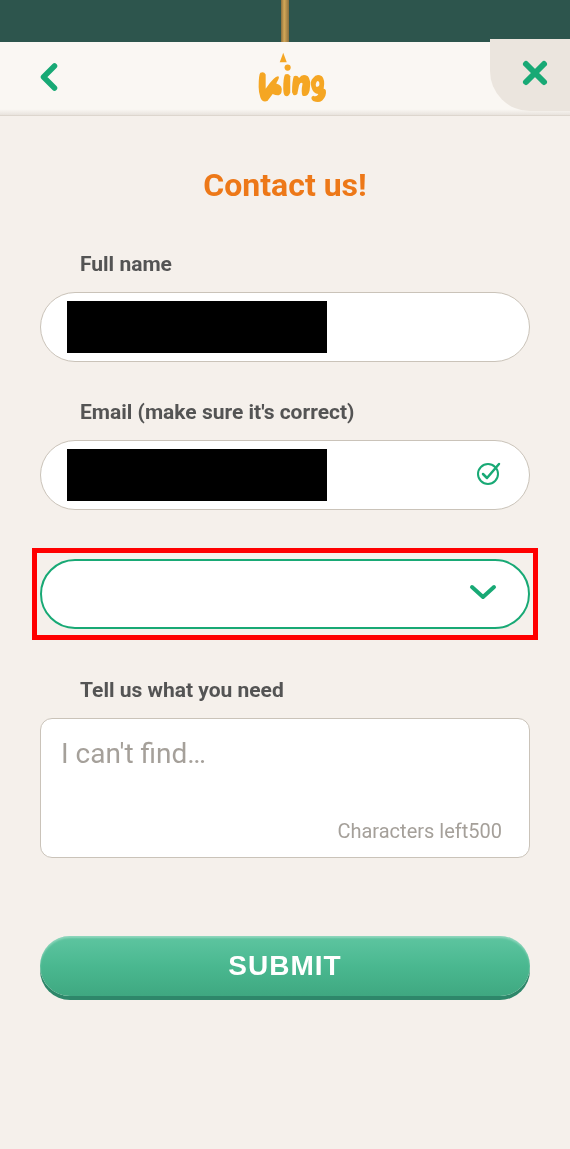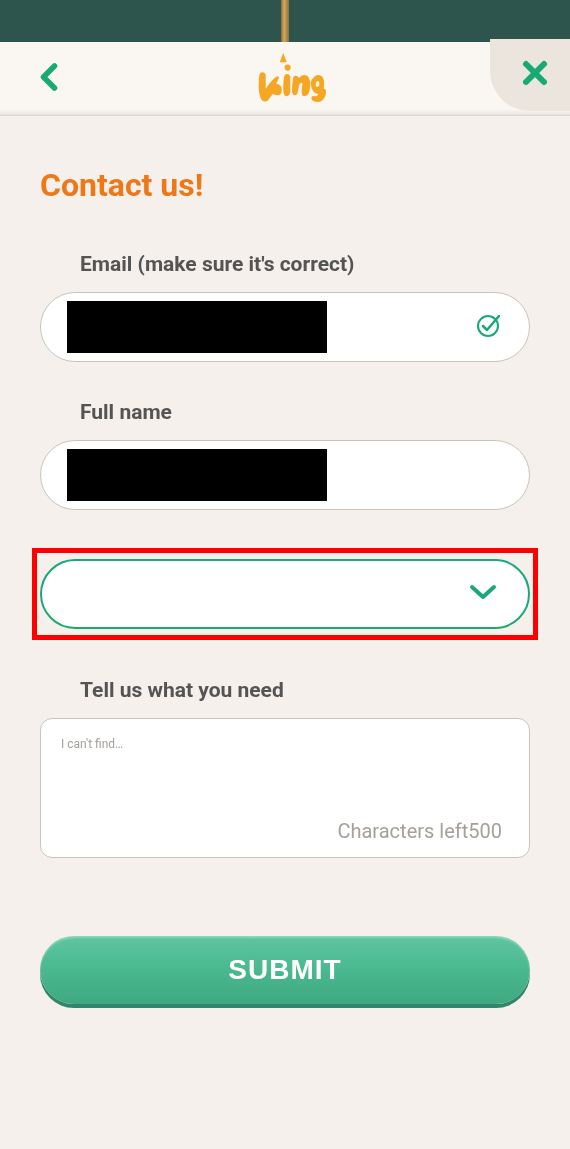--- a/index.html
+++ b/index.html
@@ -80,20 +80,21 @@
       cursor: pointer;
     }
     .close-btn svg {
       width: 28px;
       height: 28px;
     }
     .content {
       padding: 50px 40px 0 40px;
     }
     .page-title {
+      text-align: center;
       color: #ed7818;
       font-size: 32px;
       font-weight: 700;
       margin-bottom: 48px;
     }
     .form-group {
       margin-bottom: 38px;
     }
     .form-label {
       color: #545454;
@@ -153,41 +154,41 @@
       padding: 18px 20px;
       position: relative;
       height: 140px;
     }
     .textarea-wrap textarea {
       border: none;
       outline: none;
       resize: none;
       width: 100%;
       height: 70px;
-      font-size: 12px;
+      font-size: 28px;
       font-family: inherit;
       color: #7f1d1d;
       background: transparent;
     }
     .textarea-wrap textarea::placeholder {
       color: #a5a09a;
     }
     .char-count {
       position: absolute;
       bottom: 14px;
       right: 27px;
       color: #a5a09a;
       font-size: 20px;
     }
     .submit-btn {
       margin-top: 40px;
       background: linear-gradient(to bottom, #5ec5a0 0%, #4ab890 50%, #3fa881 100%);
       border: none;
       border-radius: 40px;
-      height: 68px;
+      height: 60px;
       width: 100%;
       color: #fff;
       font-size: 28px;
       font-weight: 700;
       letter-spacing: 1px;
       cursor: pointer;
       box-shadow: 0 4px 0 #2e876a, inset 0 2px 2px rgba(255,255,255,0.3);
     }
   </style>
 </head>
@@ -223,40 +224,40 @@
         </svg>
       </span>
     </div>
   </div>
 </div>
 
 <div class="content">
   <h1 class="page-title">Contact us!</h1>
 
   <div class="form-group">
+    <div class="form-label">Full name</div>
+    <div class="input-pill">
+      <div class="redacted"></div>
+    </div>
+  </div>
+
+  <div class="form-group">
     <div class="form-label">Email (make sure it's correct)</div>
     <div class="input-pill">
       <div class="redacted"></div>
       <span class="check-icon">
         <svg viewBox="0 0 28 28">
           <circle cx="13" cy="15" r="10" stroke="#18a975" stroke-width="2" fill="none"></circle>
           <path d="M 8 15 L 12 19 L 24 5" stroke="#18a975" stroke-width="2.5" fill="none" stroke-linecap="round" stroke-linejoin="round"></path>
         </svg>
       </span>
     </div>
   </div>
 
   <div class="form-group">
-    <div class="form-label">Full name</div>
-    <div class="input-pill">
-      <div class="redacted"></div>
-    </div>
-  </div>
-
-  <div class="form-group">
     <div class="dropdown-wrapper">
       <div class="dropdown">
         <span class="chevron">
           <svg viewBox="0 0 30 20">
             <path d="M 4 5 L 15 15 L 26 5" stroke="#18a975" stroke-width="4" fill="none" stroke-linecap="round" stroke-linejoin="round"></path>
           </svg>
         </span>
       </div>
     </div>
   </div>

